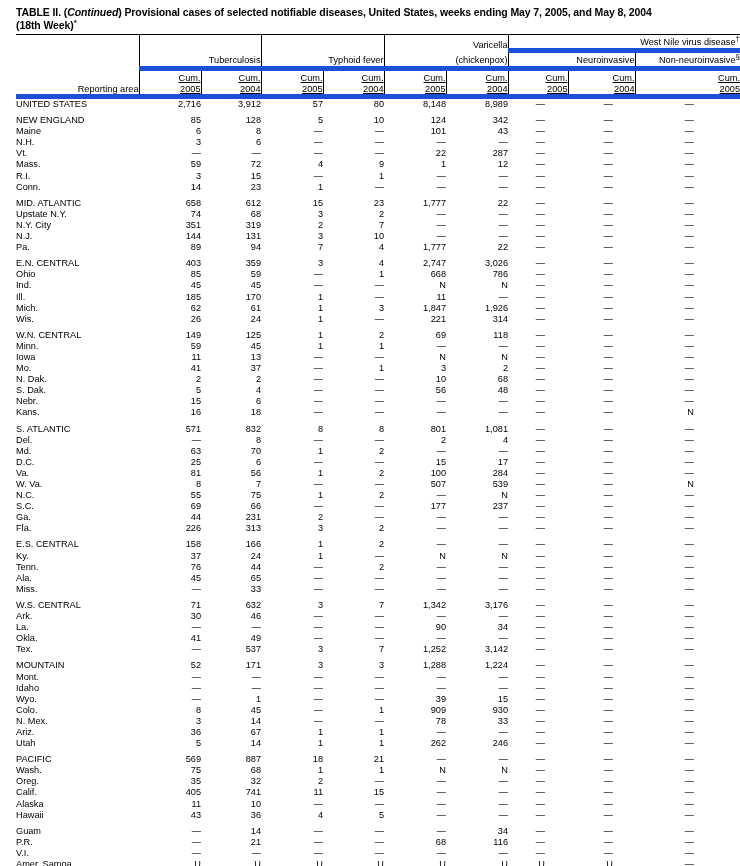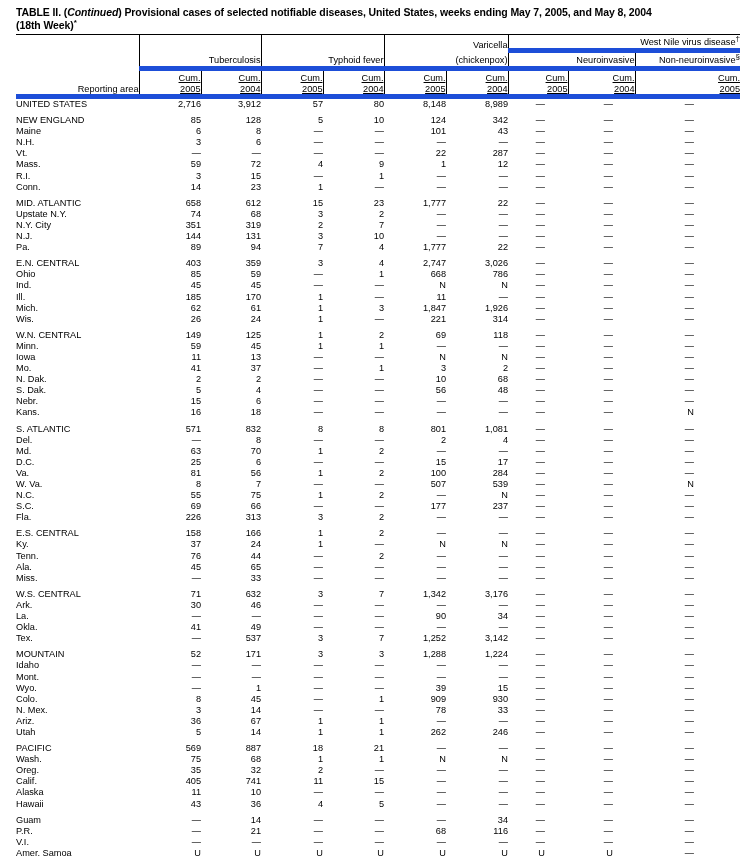--- a/index.html
+++ b/index.html
@@ -605,20 +605,32 @@
           <td class="num ">66</td>
           <td class="num ">—</td>
           <td class="num ">—</td>
           <td class="num ">177</td>
           <td class="num ">237</td>
           <td class="num wn1">—</td>
           <td class="num wn2">—</td>
           <td class="num wn3">—</td>
         </tr>
         <tr class="drow">
+          <td class="area">Ga.</td>
+          <td class="num ">44</td>
+          <td class="num ">231</td>
+          <td class="num ">2</td>
+          <td class="num ">—</td>
+          <td class="num ">—</td>
+          <td class="num ">—</td>
+          <td class="num wn1">—</td>
+          <td class="num wn2">—</td>
+          <td class="num wn3">—</td>
+        </tr>
+        <tr class="drow">
           <td class="area">Fla.</td>
           <td class="num ">226</td>
           <td class="num ">313</td>
           <td class="num ">3</td>
           <td class="num ">2</td>
           <td class="num ">—</td>
           <td class="num ">—</td>
           <td class="num wn1">—</td>
           <td class="num wn2">—</td>
           <td class="num wn3">—</td>
@@ -749,33 +761,33 @@
           <td class="num ">171</td>
           <td class="num ">3</td>
           <td class="num ">3</td>
           <td class="num ">1,288</td>
           <td class="num ">1,224</td>
           <td class="num wn1">—</td>
           <td class="num wn2">—</td>
           <td class="num wn3">—</td>
         </tr>
         <tr class="drow">
+          <td class="area">Mont.</td>
+          <td class="num ">—</td>
+          <td class="num ">—</td>
+          <td class="num ">—</td>
+          <td class="num ">—</td>
+          <td class="num ">—</td>
+          <td class="num ">—</td>
+          <td class="num wn1">—</td>
+          <td class="num wn2">—</td>
+          <td class="num wn3">—</td>
+        </tr>
+        <tr class="drow">
           <td class="area">Idaho</td>
-          <td class="num ">—</td>
-          <td class="num ">—</td>
-          <td class="num ">—</td>
-          <td class="num ">—</td>
-          <td class="num ">—</td>
-          <td class="num ">—</td>
-          <td class="num wn1">—</td>
-          <td class="num wn2">—</td>
-          <td class="num wn3">—</td>
-        </tr>
-        <tr class="drow">
-          <td class="area">Mont.</td>
           <td class="num ">—</td>
           <td class="num ">—</td>
           <td class="num ">—</td>
           <td class="num ">—</td>
           <td class="num ">—</td>
           <td class="num ">—</td>
           <td class="num wn1">—</td>
           <td class="num wn2">—</td>
           <td class="num wn3">—</td>
         </tr>

